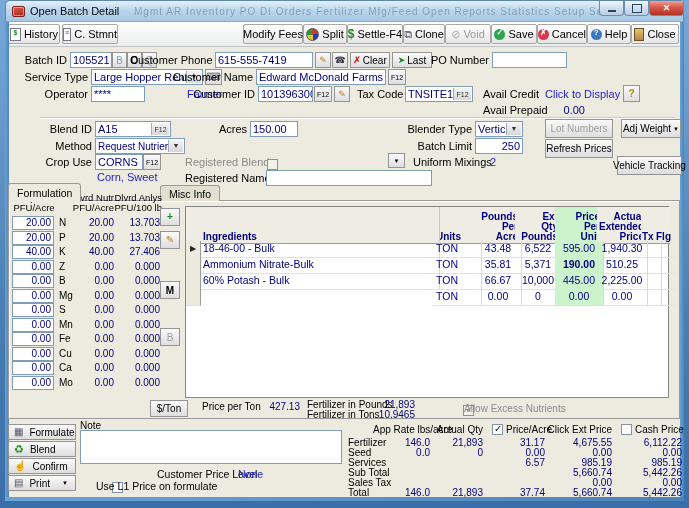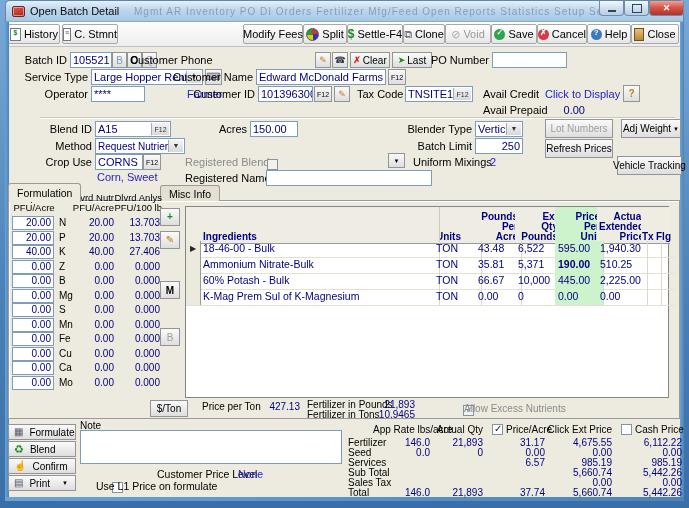--- a/index.html
+++ b/index.html
@@ -74,21 +74,21 @@
   
   .grid{left:180px;top:206px;width:484px;height:192px;background:#fff;border:1px solid #868686}
   .gh{position:absolute;top:0;height:34px;border-right:1px solid #cfcbc0;border-bottom:1px solid #9a9a9a;
     background:#efede3;display:flex;align-items:flex-end;padding:1px 3px;font-weight:bold;font-size:10px;
     line-height:10px;color:#00007f;white-space:pre-line}
   .gh.r{justify-content:flex-end;text-align:right}
   .gh.green{background:#cdf3cd}
   .grow{position:absolute;left:0;width:482px;height:16px}
   .gc{position:absolute;top:0;height:16px;border-right:1px solid #dcd8cc;border-bottom:1px solid #e4e0d4;
     font-size:10.5px;line-height:15px;color:#00007f;padding:0 3px;white-space:nowrap;overflow:hidden}
-  .gc.r{text-align:left}
+  .gc.r{text-align:center}
   .gc.green{background:#cdf3cd}
   .gc.bold{font-weight:bold}
   .gsel{background:#eceadd;border-right:1px solid #9a9a9a;text-align:center;font-size:8px;color:#222;padding:0}
   
   .sum{left:341px;top:424px;width:338px;height:73px}
   .sh{position:absolute;font-size:10px;color:#000;white-space:nowrap}
   .sv{position:absolute;font-size:10px;color:#00007f;text-align:right;white-space:nowrap}
   .sl{position:absolute;font-size:10px;color:#000;white-space:nowrap}
   .navy{color:#00007f}
   .ico{line-height:1;display:inline-block}
@@ -166,20 +166,21 @@
   <div class="a strip" style="left:675px;top:22px;width:4px;height:479px"></div>
   <div class="a strip" style="left:0;top:497px;width:679px;height:4px"></div>
 
   
   <div class="a lbl r" style="left:14px;top:54px;width:48px">Batch ID</div>
   <div class="a fld" style="left:65px;top:52px;width:42px">105521</div>
   <div class="a sbtn" style="left:107px;top:52px;width:15px;height:16px;color:#7f9db9">B</div>
   <div class="a sbtn" style="left:122px;top:52px;width:15px;height:16px;font-weight:bold">O</div>
   <div class="a sbtn dis" style="left:137px;top:52px;width:15px;height:16px">Q</div>
   <div class="a lbl r" style="left:125px;top:54px;width:82px">Customer Phone</div>
+  <div class="a fld" style="left:210px;top:52px;width:98px">615-555-7419</div>
   <div class="a sbtn" style="left:310px;top:52px;width:16px;height:16px">
       <span class="ico" style="color:#c07818;font-size:9px">✎</span>
     </div>
   <div class="a sbtn" style="left:327px;top:52px;width:16px;height:16px">
       <span class="ico" style="color:#334;font-size:9px">☎</span>
     </div>
   <div class="a sbtn" style="left:345px;top:52px;width:40px;height:16px">
       <span class="ico" style="color:#c22;font-weight:bold;font-size:9px">✗</span>
       <span>Clear</span>
     </div>
@@ -407,21 +408,20 @@
       <span class="gc" style="left:247px;width:42px">TON</span>
       <span class="gc r" style="left:289px;width:40px">66.67</span>
       <span class="gc r" style="left:329px;width:40px">10,000</span>
       <span class="gc r green" style="left:369px;width:42px">445.00</span>
       <span class="gc r" style="left:411px;width:44px">2,225.00</span>
       <span class="gc" style="left:455px;width:14px"></span>
       <span class="gc" style="left:469px;width:13px;border-right:none"></span>
     </div>
     <div class="grow" style="top:82px">
       <span class="gc gsel" style="left:0;width:14px"></span>
-      <span class="gc" style="left:14px;width:233px">K-Mag Prem Sul of K-Magnesium</span>
       <span class="gc" style="left:247px;width:42px">TON</span>
       <span class="gc r" style="left:289px;width:40px">0.00</span>
       <span class="gc r" style="left:329px;width:40px">0</span>
       <span class="gc r green" style="left:369px;width:42px">0.00</span>
       <span class="gc r" style="left:411px;width:44px">0.00</span>
       <span class="gc" style="left:455px;width:14px"></span>
       <span class="gc" style="left:469px;width:13px;border-right:none"></span>
     </div>
   </div>
 

